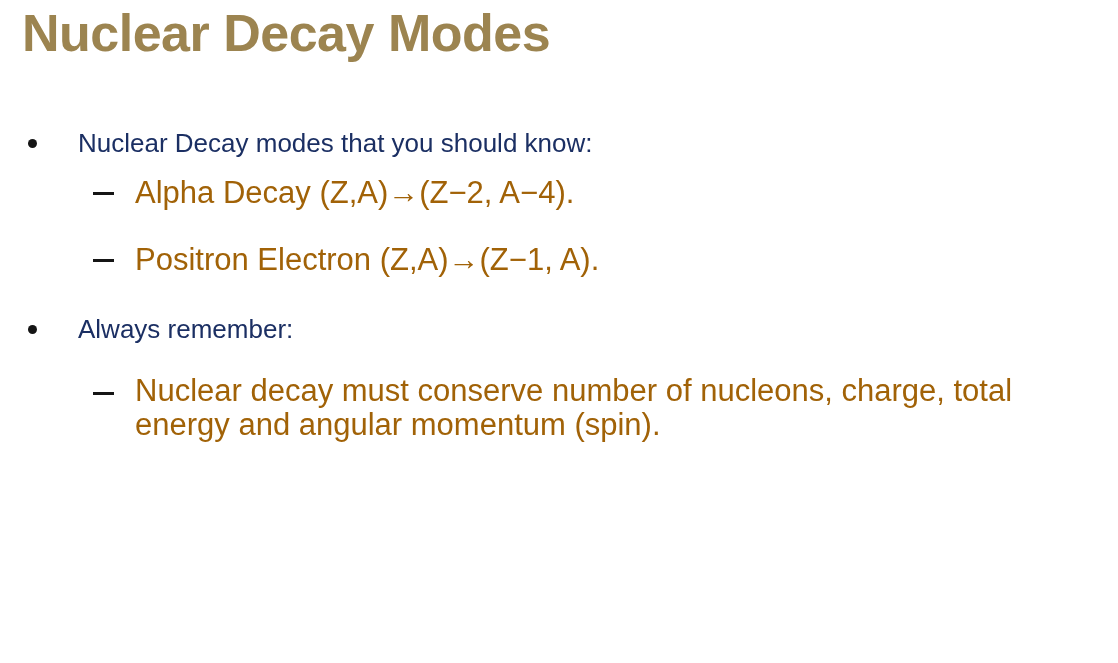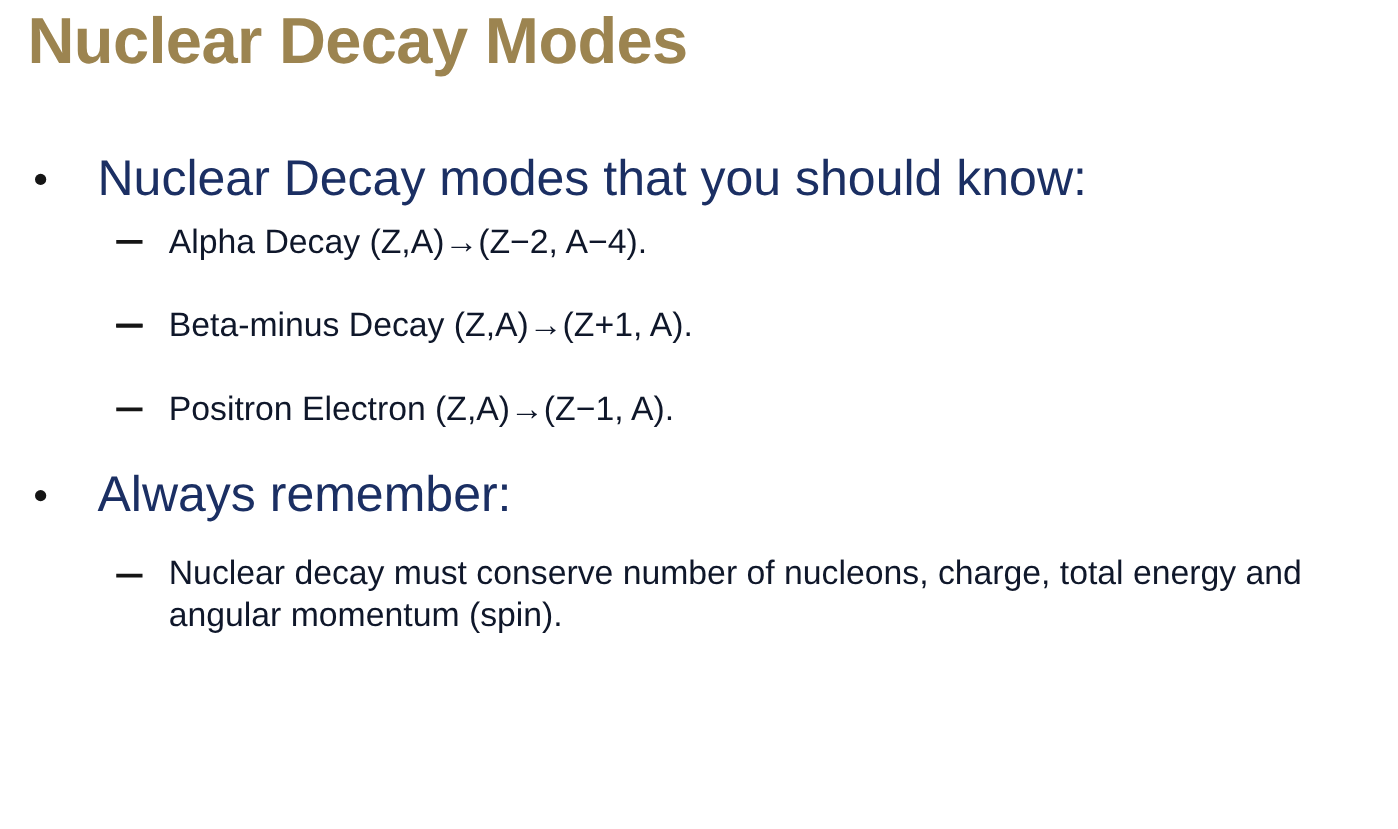--- a/index.html
+++ b/index.html
@@ -42,21 +42,21 @@
     top: 122px;
     width: 1118px;
   }
 
   .bullet-l1 {
     position: relative;
     display: block;
     padding-left: 78px;
     margin-bottom: 10px;
     color: #1b2f63;
-    font-size: 40px;
+    font-size: 26px;
     line-height: 42px;
     white-space: nowrap;
   }
   .bullet-l1 .marker {
     position: absolute;
     left: 28px;
     top: 0;
     width: 16px;
     height: 42px;
     color: #0d0d0d;
@@ -77,22 +77,22 @@
 
   .sub-list {
     margin: 0;
     padding: 0;
   }
 
   .bullet-l2 {
     position: relative;
     display: block;
     padding-left: 135px;
-    color: #0f172a;
-    font-size: 27px;
+    color: #a16207;
+    font-size: 31px;
     line-height: 38px;
     margin-bottom: 29px;
   }
   .bullet-l2.nowrap {
     white-space: nowrap;
   }
   .bullet-l2 .marker-dash {
     position: absolute;
     left: 93px;
     top: 0;
@@ -147,21 +147,20 @@
           <span class="marker-dash"></span>
           <span>Alpha Decay (Z,A)→(Z−2, A−4).</span>
         </div>
 
         <div class="bullet-l2 nowrap">
           <span class="marker-dash"></span>
         </div>
 
         <div class="bullet-l2 nowrap">
           <span class="marker-dash"></span>
-          <span>Beta-minus Decay (Z,A)→(Z+1, A).</span>
         </div>
 
         <div class="bullet-l2 nowrap">
           <span class="marker-dash"></span>
           <span>Positron Electron (Z,A)→(Z−1, A).</span>
         </div>
 
 
       </div>
     </div>

